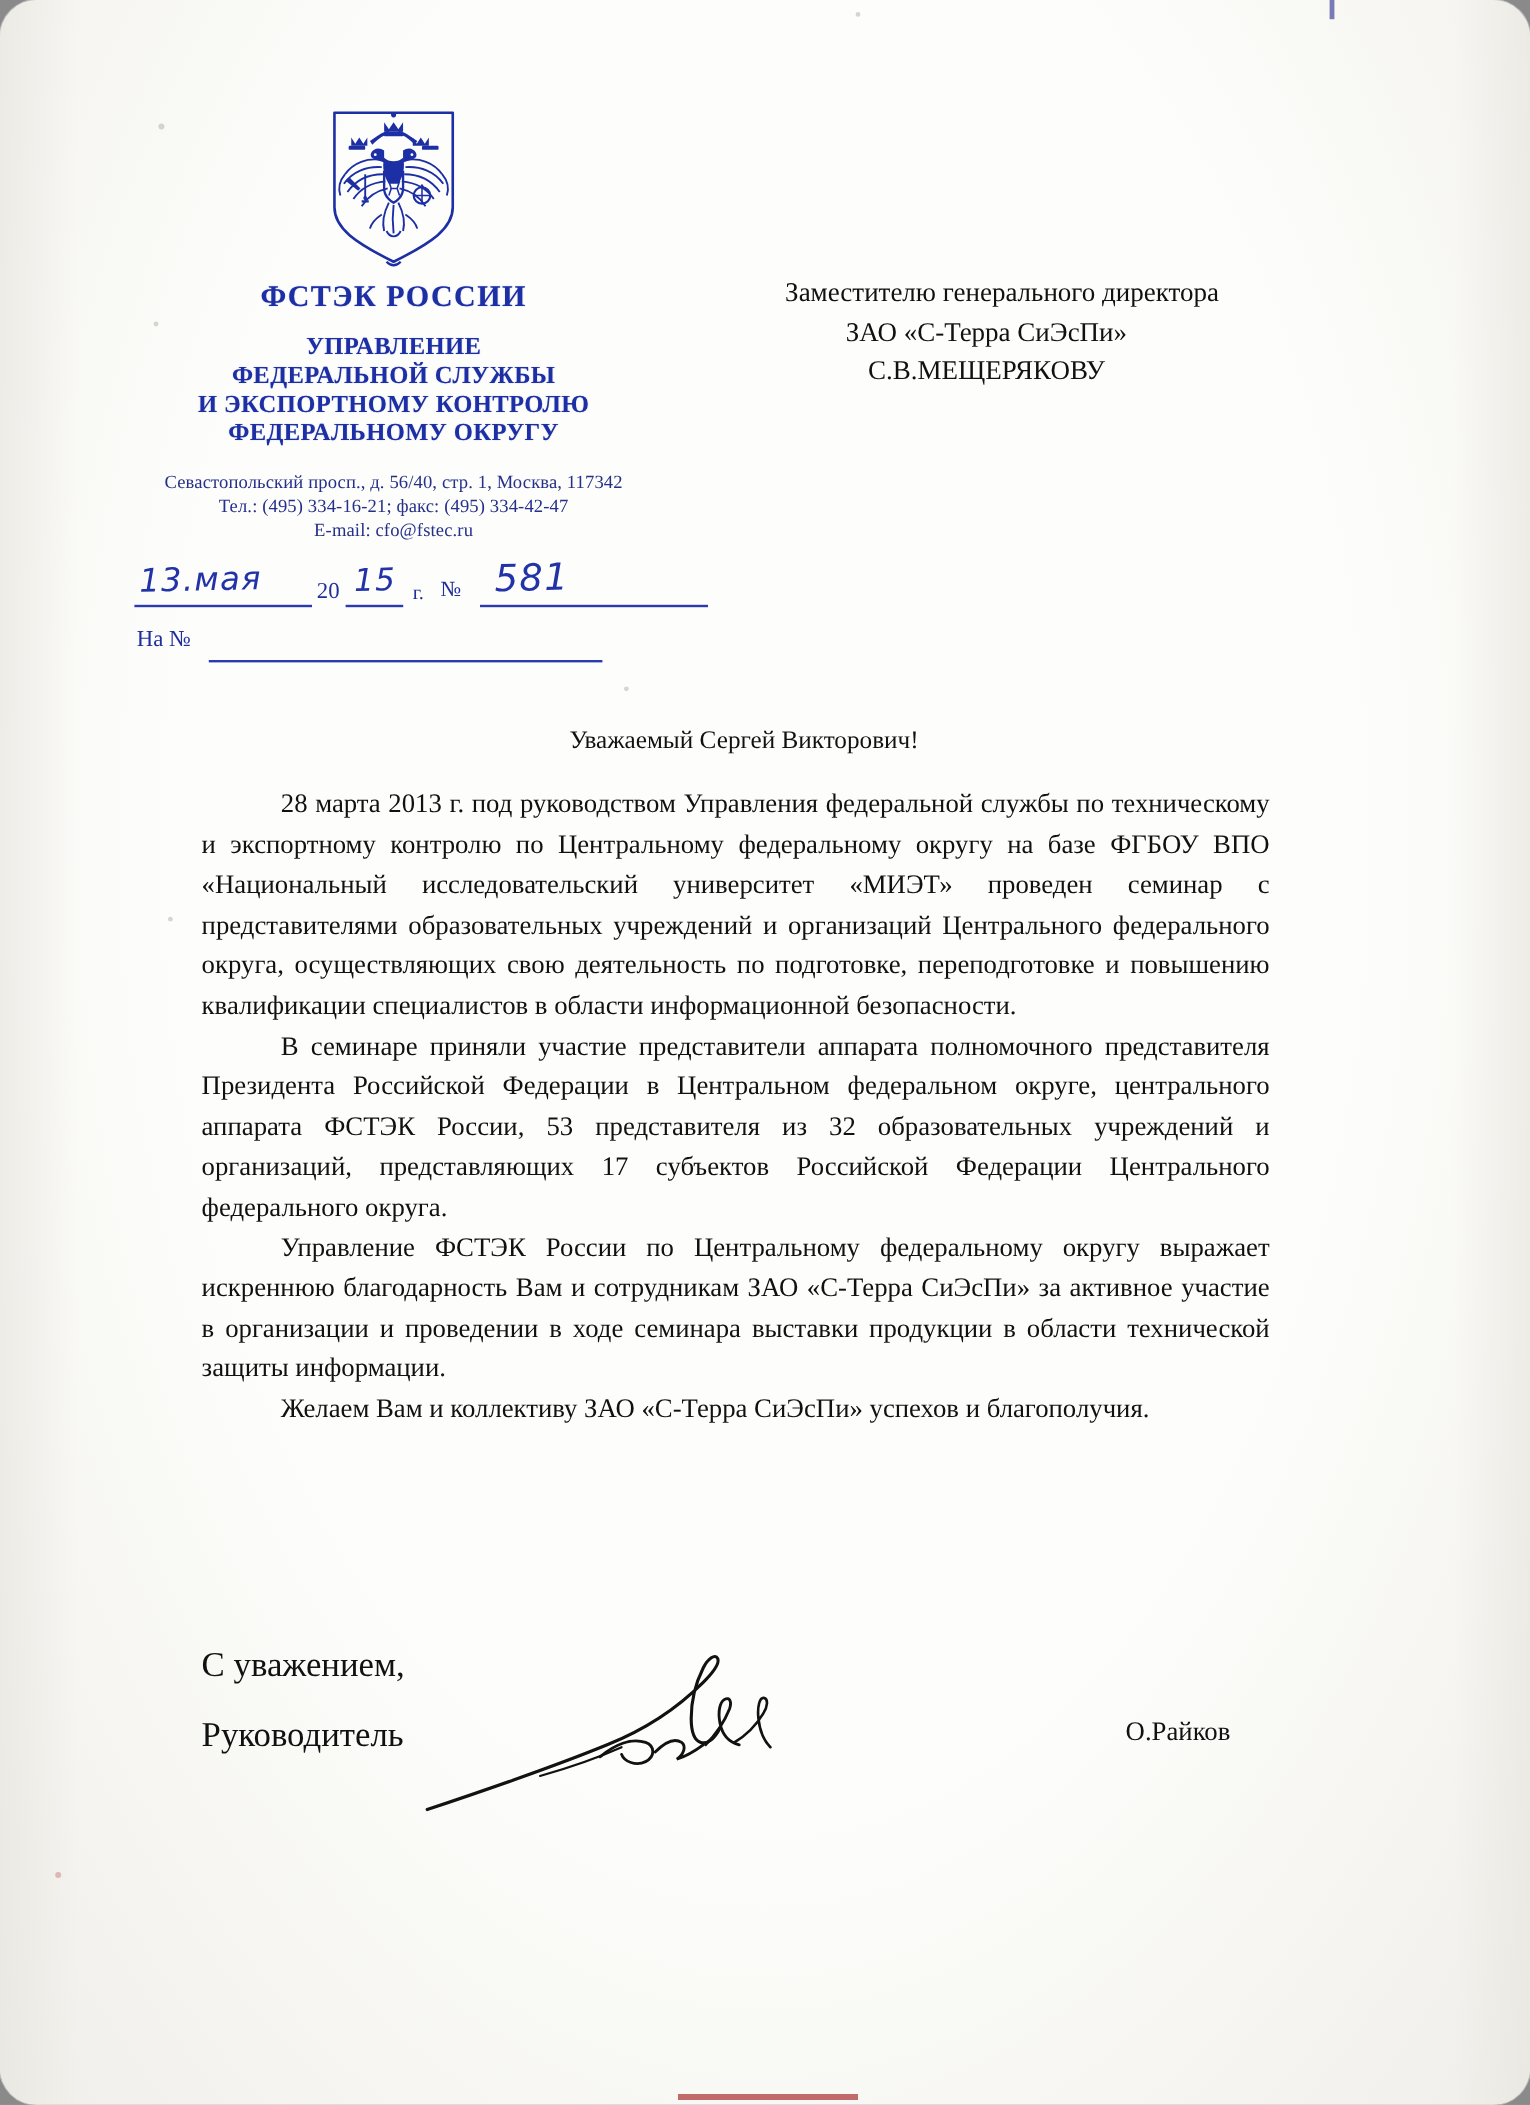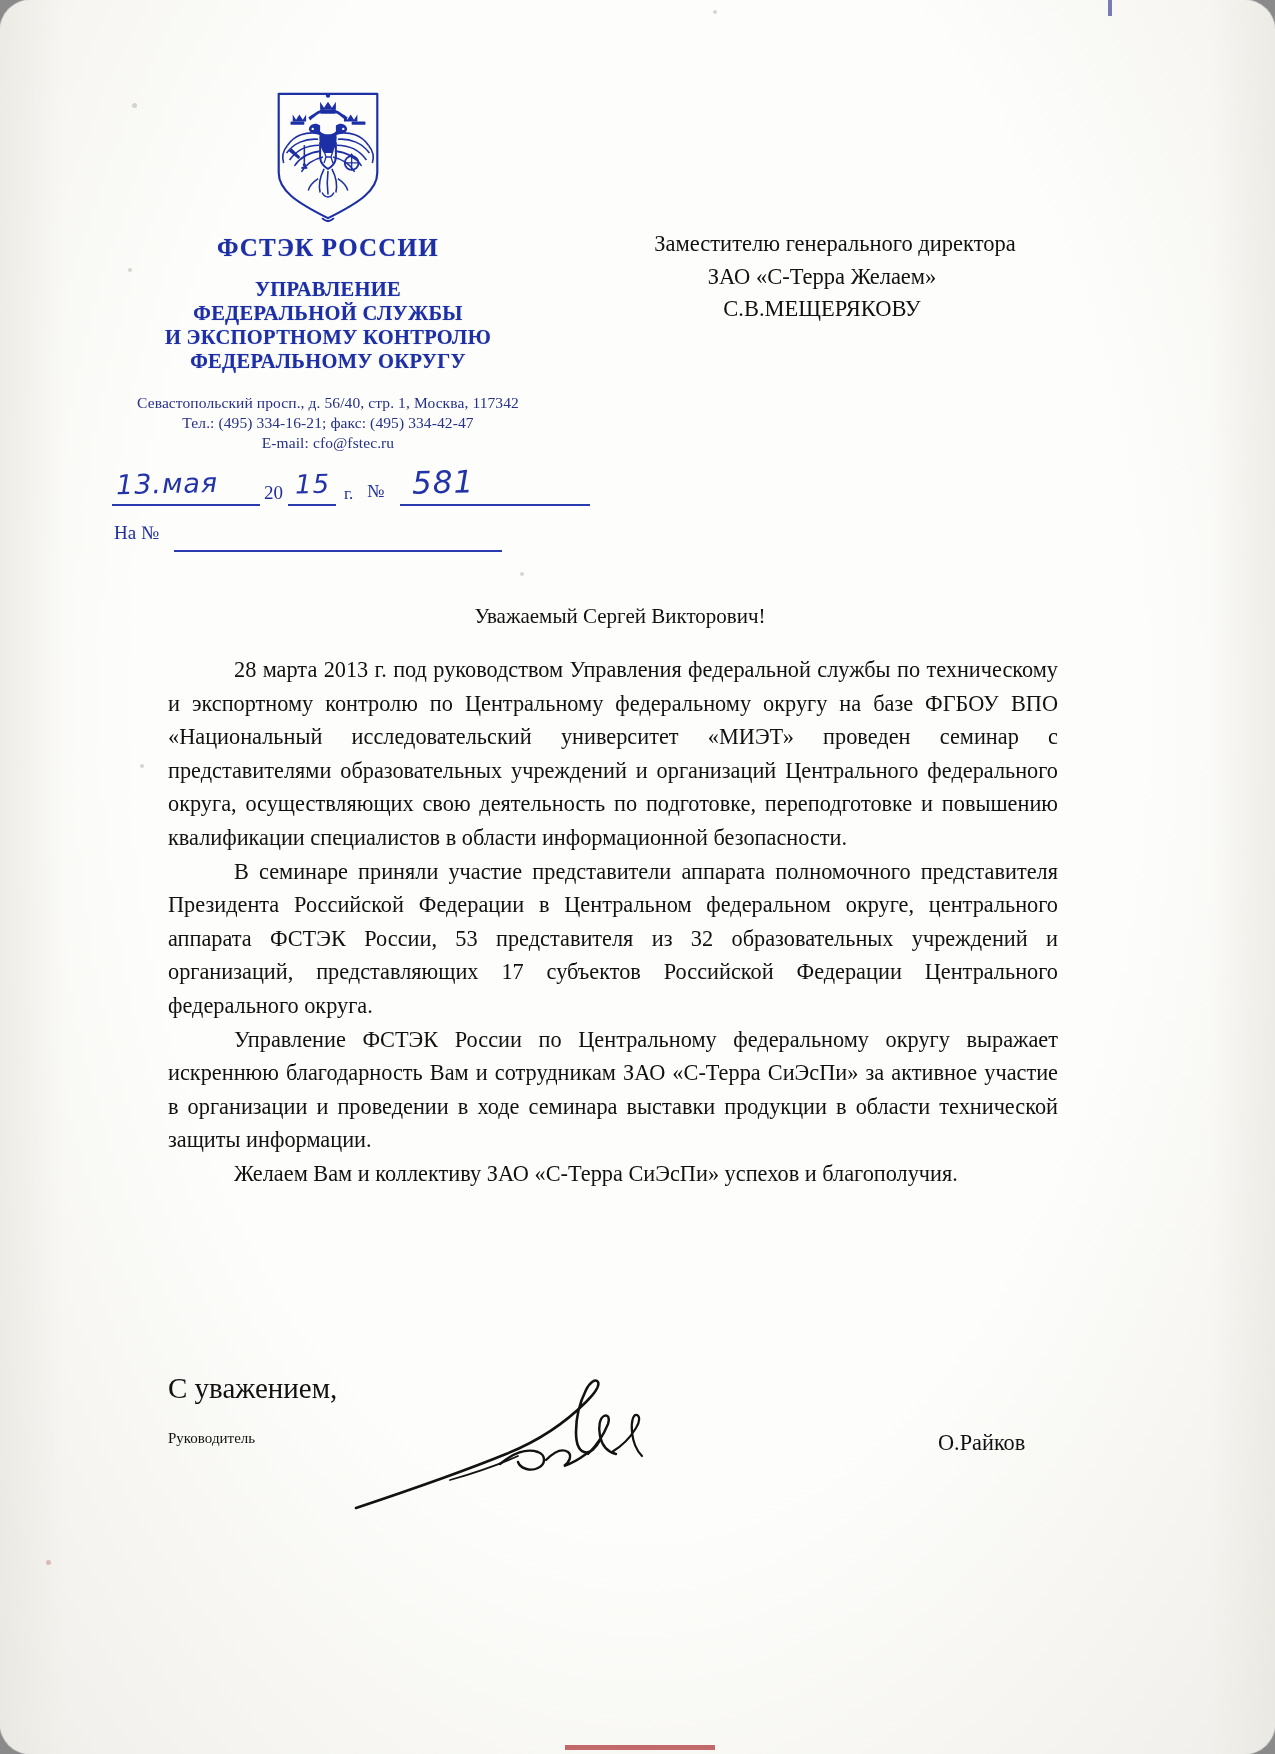--- a/index.html
+++ b/index.html
@@ -209,21 +209,21 @@
   .sign-closing {
     position: absolute;
     left: 168px;
     top: 1372px;
     font-size: 29px;
   }
   .sign-role {
     position: absolute;
     left: 168px;
     top: 1430px;
-    font-size: 15px;
+    font-size: 29px;
   }
   .sign-name {
     position: absolute;
     left: 938px;
     top: 1430px;
     font-size: 22.3px;
   }
   .signature-mark {
     position: absolute;
     left: 350px;
@@ -369,21 +369,21 @@
     </div>
   </div>
 
   <div class="narow">
     <span class="label">На  №</span>
     <span class="rule rule-na"></span>
   </div>
 
   <div class="addressee">
     <div class="l1">Заместителю генерального директора</div>
-    <div class="l2">ЗАО «С-Терра Желаем»</div>
+    <div class="l2">ЗАО «С-Терра СиЭсПи»</div>
     <div class="l3">С.В.МЕЩЕРЯКОВУ</div>
   </div>
 
   <div class="greeting">Уважаемый Сергей Викторович!</div>
 
   <div class="body">
     <p>28 марта 2013 г. под руководством Управления федеральной службы по техническому и экспортному контролю по Центральному федеральному округу на базе ФГБОУ ВПО «Национальный исследовательский университет «МИЭТ» проведен семинар с представителями образовательных учреждений и организаций Центрального федерального округа, осуществляющих свою деятельность по подготовке, переподготовке и повышению квалификации специалистов в области информационной безопасности.</p>
     <p>В семинаре приняли участие представители аппарата полномочного представителя Президента Российской Федерации в Центральном федеральном округе, центрального аппарата ФСТЭК России, 53 представителя из 32 образовательных учреждений и организаций, представляющих 17 субъектов Российской Федерации Центрального федерального округа.</p>
     <p>Управление ФСТЭК России по Центральному федеральному округу выражает искреннюю благодарность Вам и сотрудникам ЗАО «С-Терра СиЭсПи» за активное участие в организации и проведении в ходе семинара выставки продукции в области технической защиты информации.</p>
     <p class="last-left">Желаем Вам и коллективу ЗАО «С-Терра СиЭсПи» успехов и благополучия.</p>

